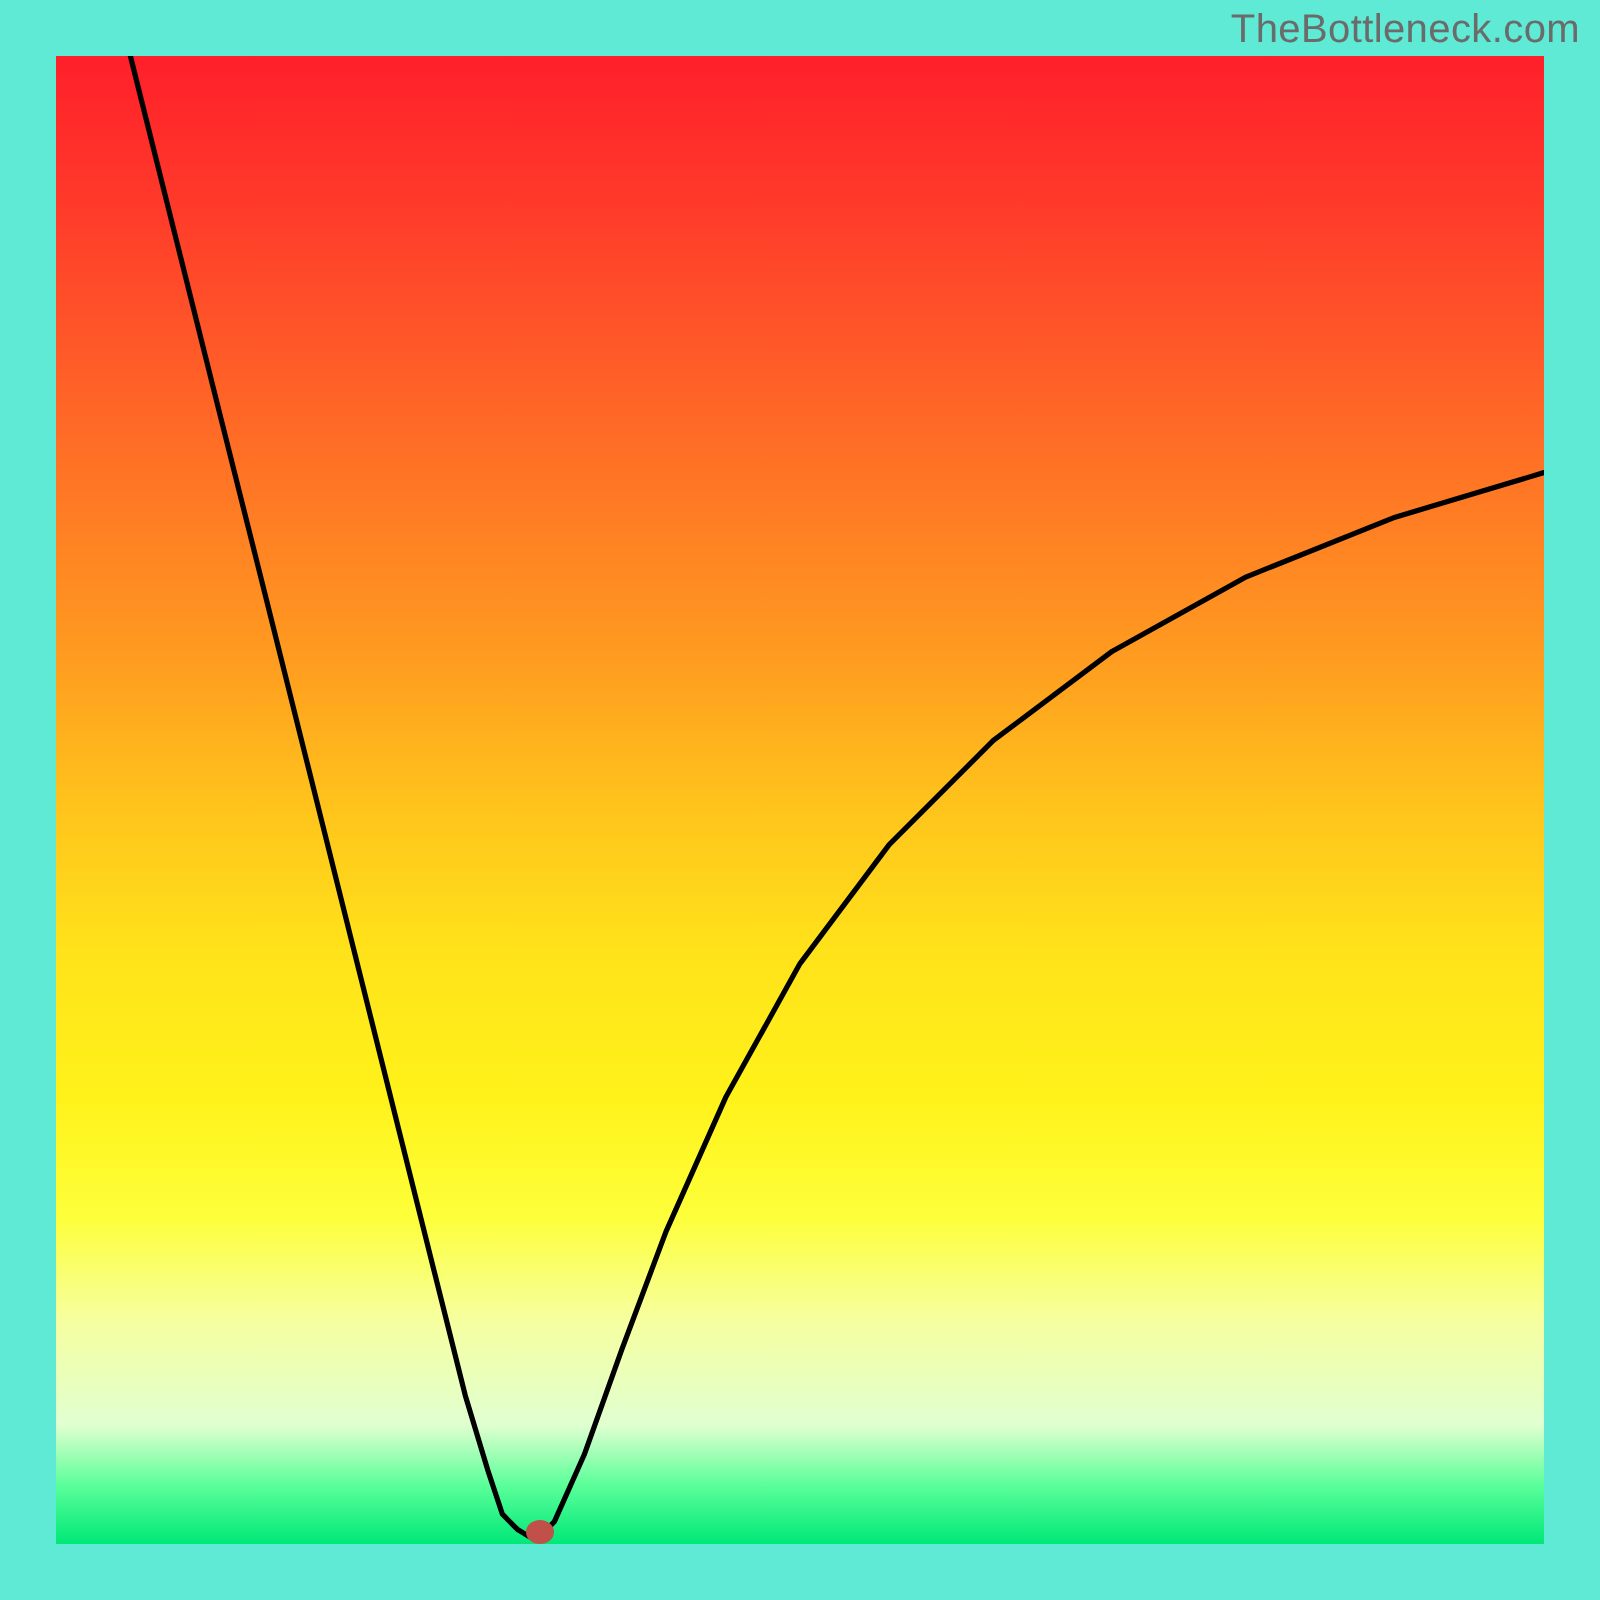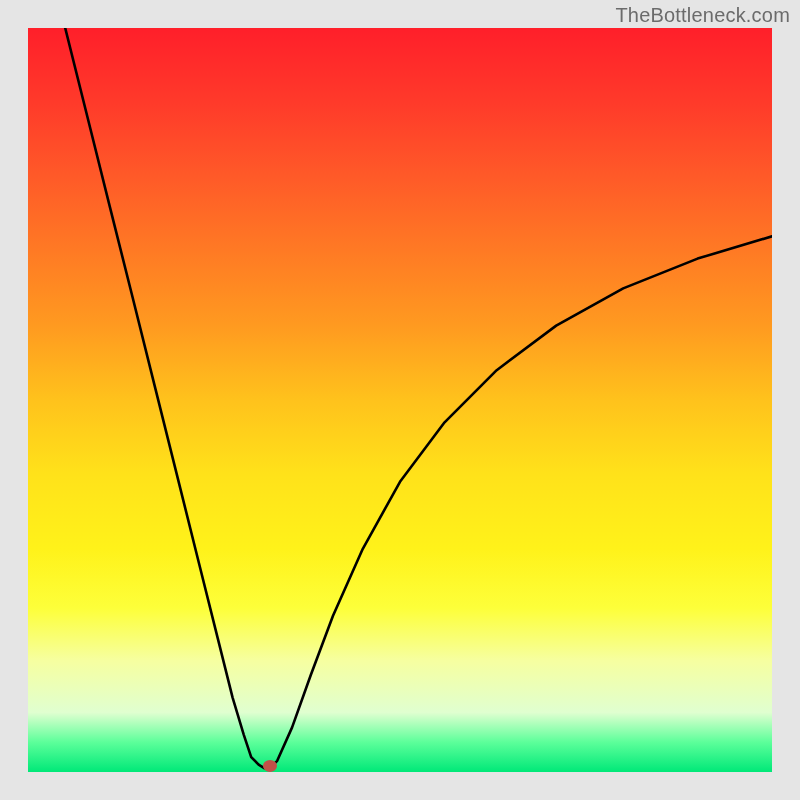--- a/index.html
+++ b/index.html
@@ -1,20 +1,20 @@
 <!DOCTYPE html>
 <html><head>
 <meta charset="utf-8">
 <style>
   * { margin: 0; padding: 0; box-sizing: border-box; }
   html, body { width: 800px; height: 800px; overflow: hidden; background: #000; }
   .frame {
     width: 800px;
     height: 800px;
-    background: #e5e5e5;
+    background: #5eead4;
     position: relative;
   }
   .plot-area {
     position: absolute;
     left: 28px;
     top: 28px;
     width: 744px;
     height: 744px;
     background: linear-gradient(to bottom,
       #ff1f2a 0%,

